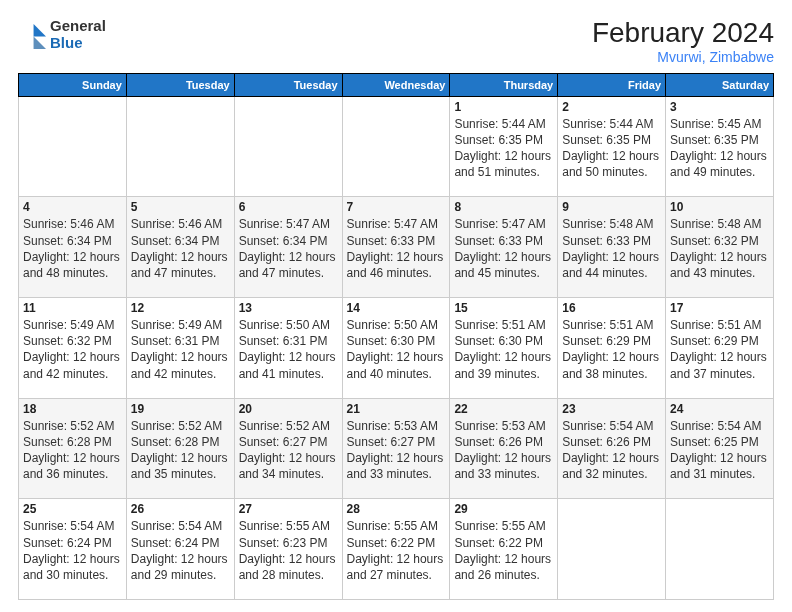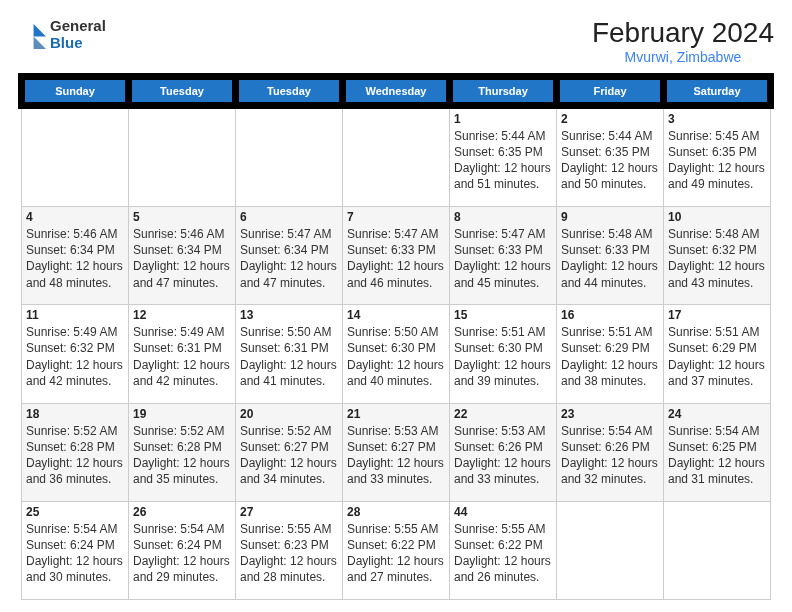--- a/index.html
+++ b/index.html
@@ -33,21 +33,21 @@
       font-weight: bold;
       line-height: 1.1;
     }
     .logo-text .general { color: #333; }
     .logo-text .blue { color: #1a6ab5; text-align: right; }
     .logo-icon {
       width: 28px;
       height: 28px;
     }
     .title-block {
-      text-align: center;
+      text-align: right;
     }
     .main-title {
       font-size: 28px;
       font-weight: 300;
       color: #222;
       line-height: 1.1;
     }
     .subtitle {
       font-size: 14px;
       color: #3b82f6;
@@ -57,22 +57,22 @@
       border-collapse: collapse;
       width: 100%;
       table-layout: fixed;
     }
     .calendar th {
       background: #2176c7;
       color: #fff;
       font-size: 11px;
       font-weight: bold;
       padding: 5px 4px;
-      text-align: center;
-      border: 7px solid #000000;
+      text-align: right;
+      border: 1px solid #000000;
     }
     .calendar td {
       border: 1px solid #ccc;
       vertical-align: top;
       padding: 3px 4px;
       font-size: 9px;
       color: #333;
       background: #fff;
       height: 88px;
     }
@@ -248,21 +248,21 @@
           </td>
           <td>
             <span class="day-num">27</span>
             <div class="day-info">Sunrise: 5:55 AM<br>Sunset: 6:23 PM<br>Daylight: 12 hours<br>and 28 minutes.</div>
           </td>
           <td>
             <span class="day-num">28</span>
             <div class="day-info">Sunrise: 5:55 AM<br>Sunset: 6:22 PM<br>Daylight: 12 hours<br>and 27 minutes.</div>
           </td>
           <td>
-            <span class="day-num">44</span>
+            <span class="day-num">29</span>
             <div class="day-info">Sunrise: 5:55 AM<br>Sunset: 6:22 PM<br>Daylight: 12 hours<br>and 26 minutes.</div>
           </td>
           <td class="empty-cell"></td>
           <td class="empty-cell"></td>
         </tr>
       </tbody>
   </table>
 </div>
 
 </body></html>

